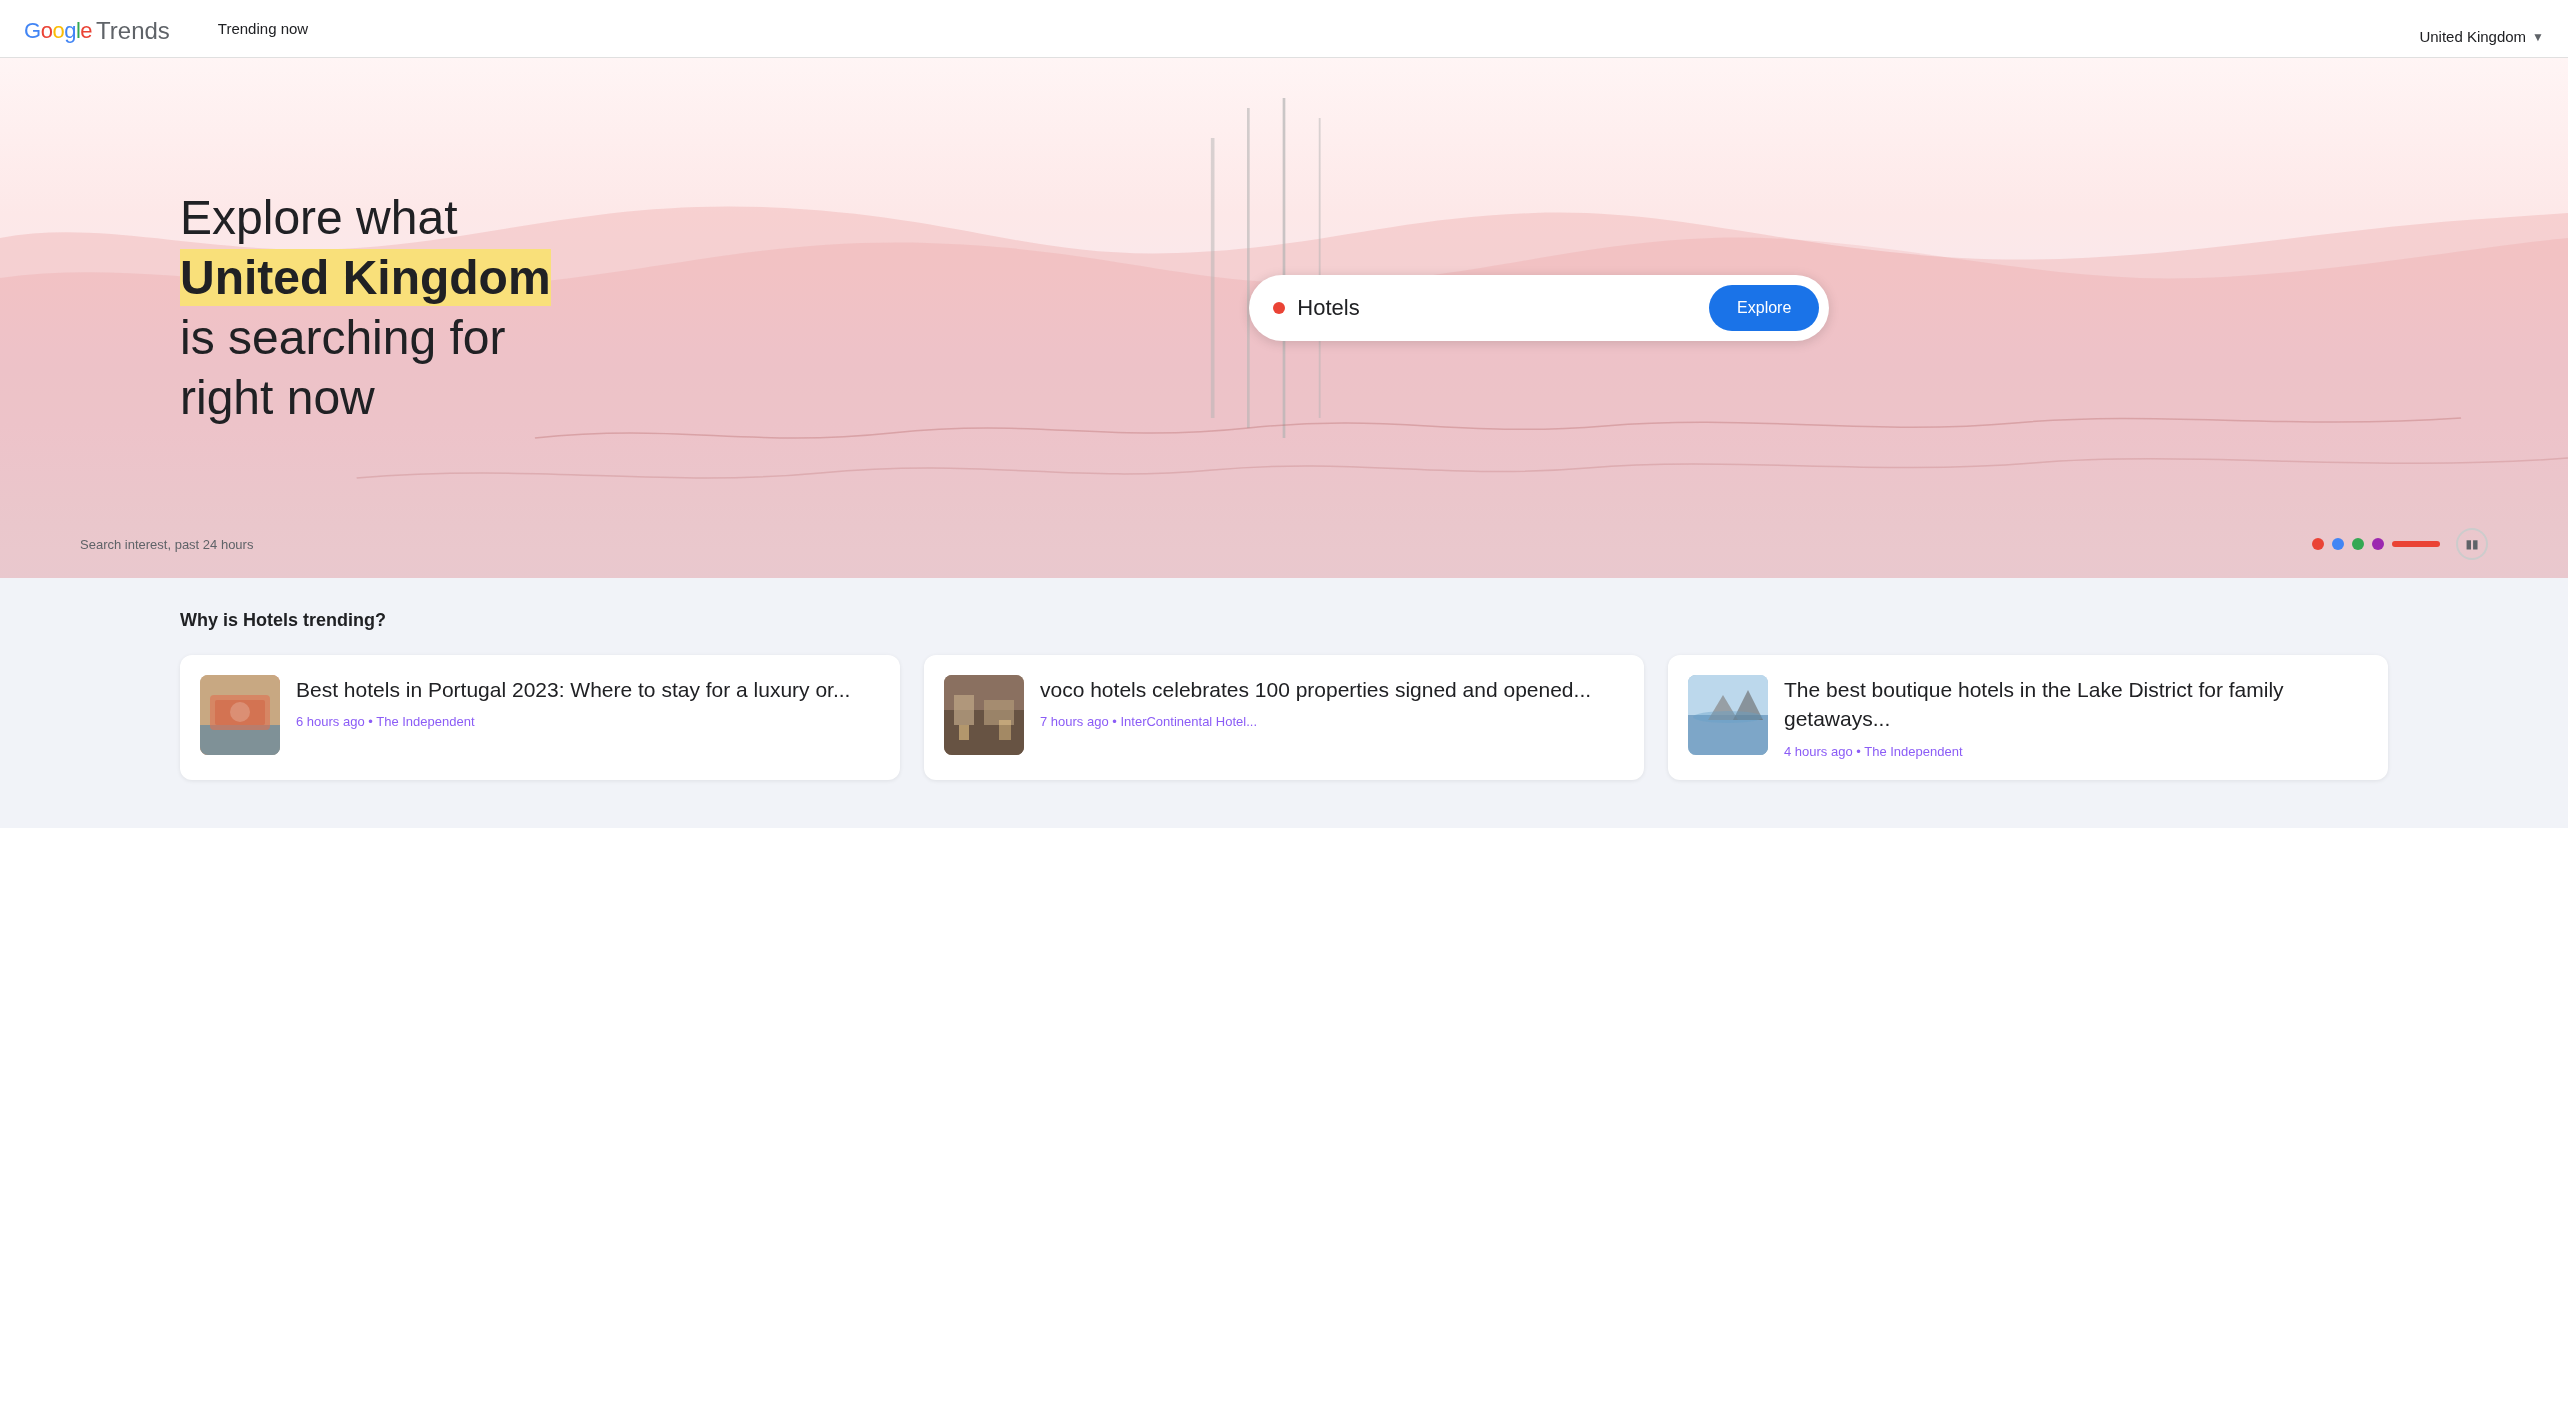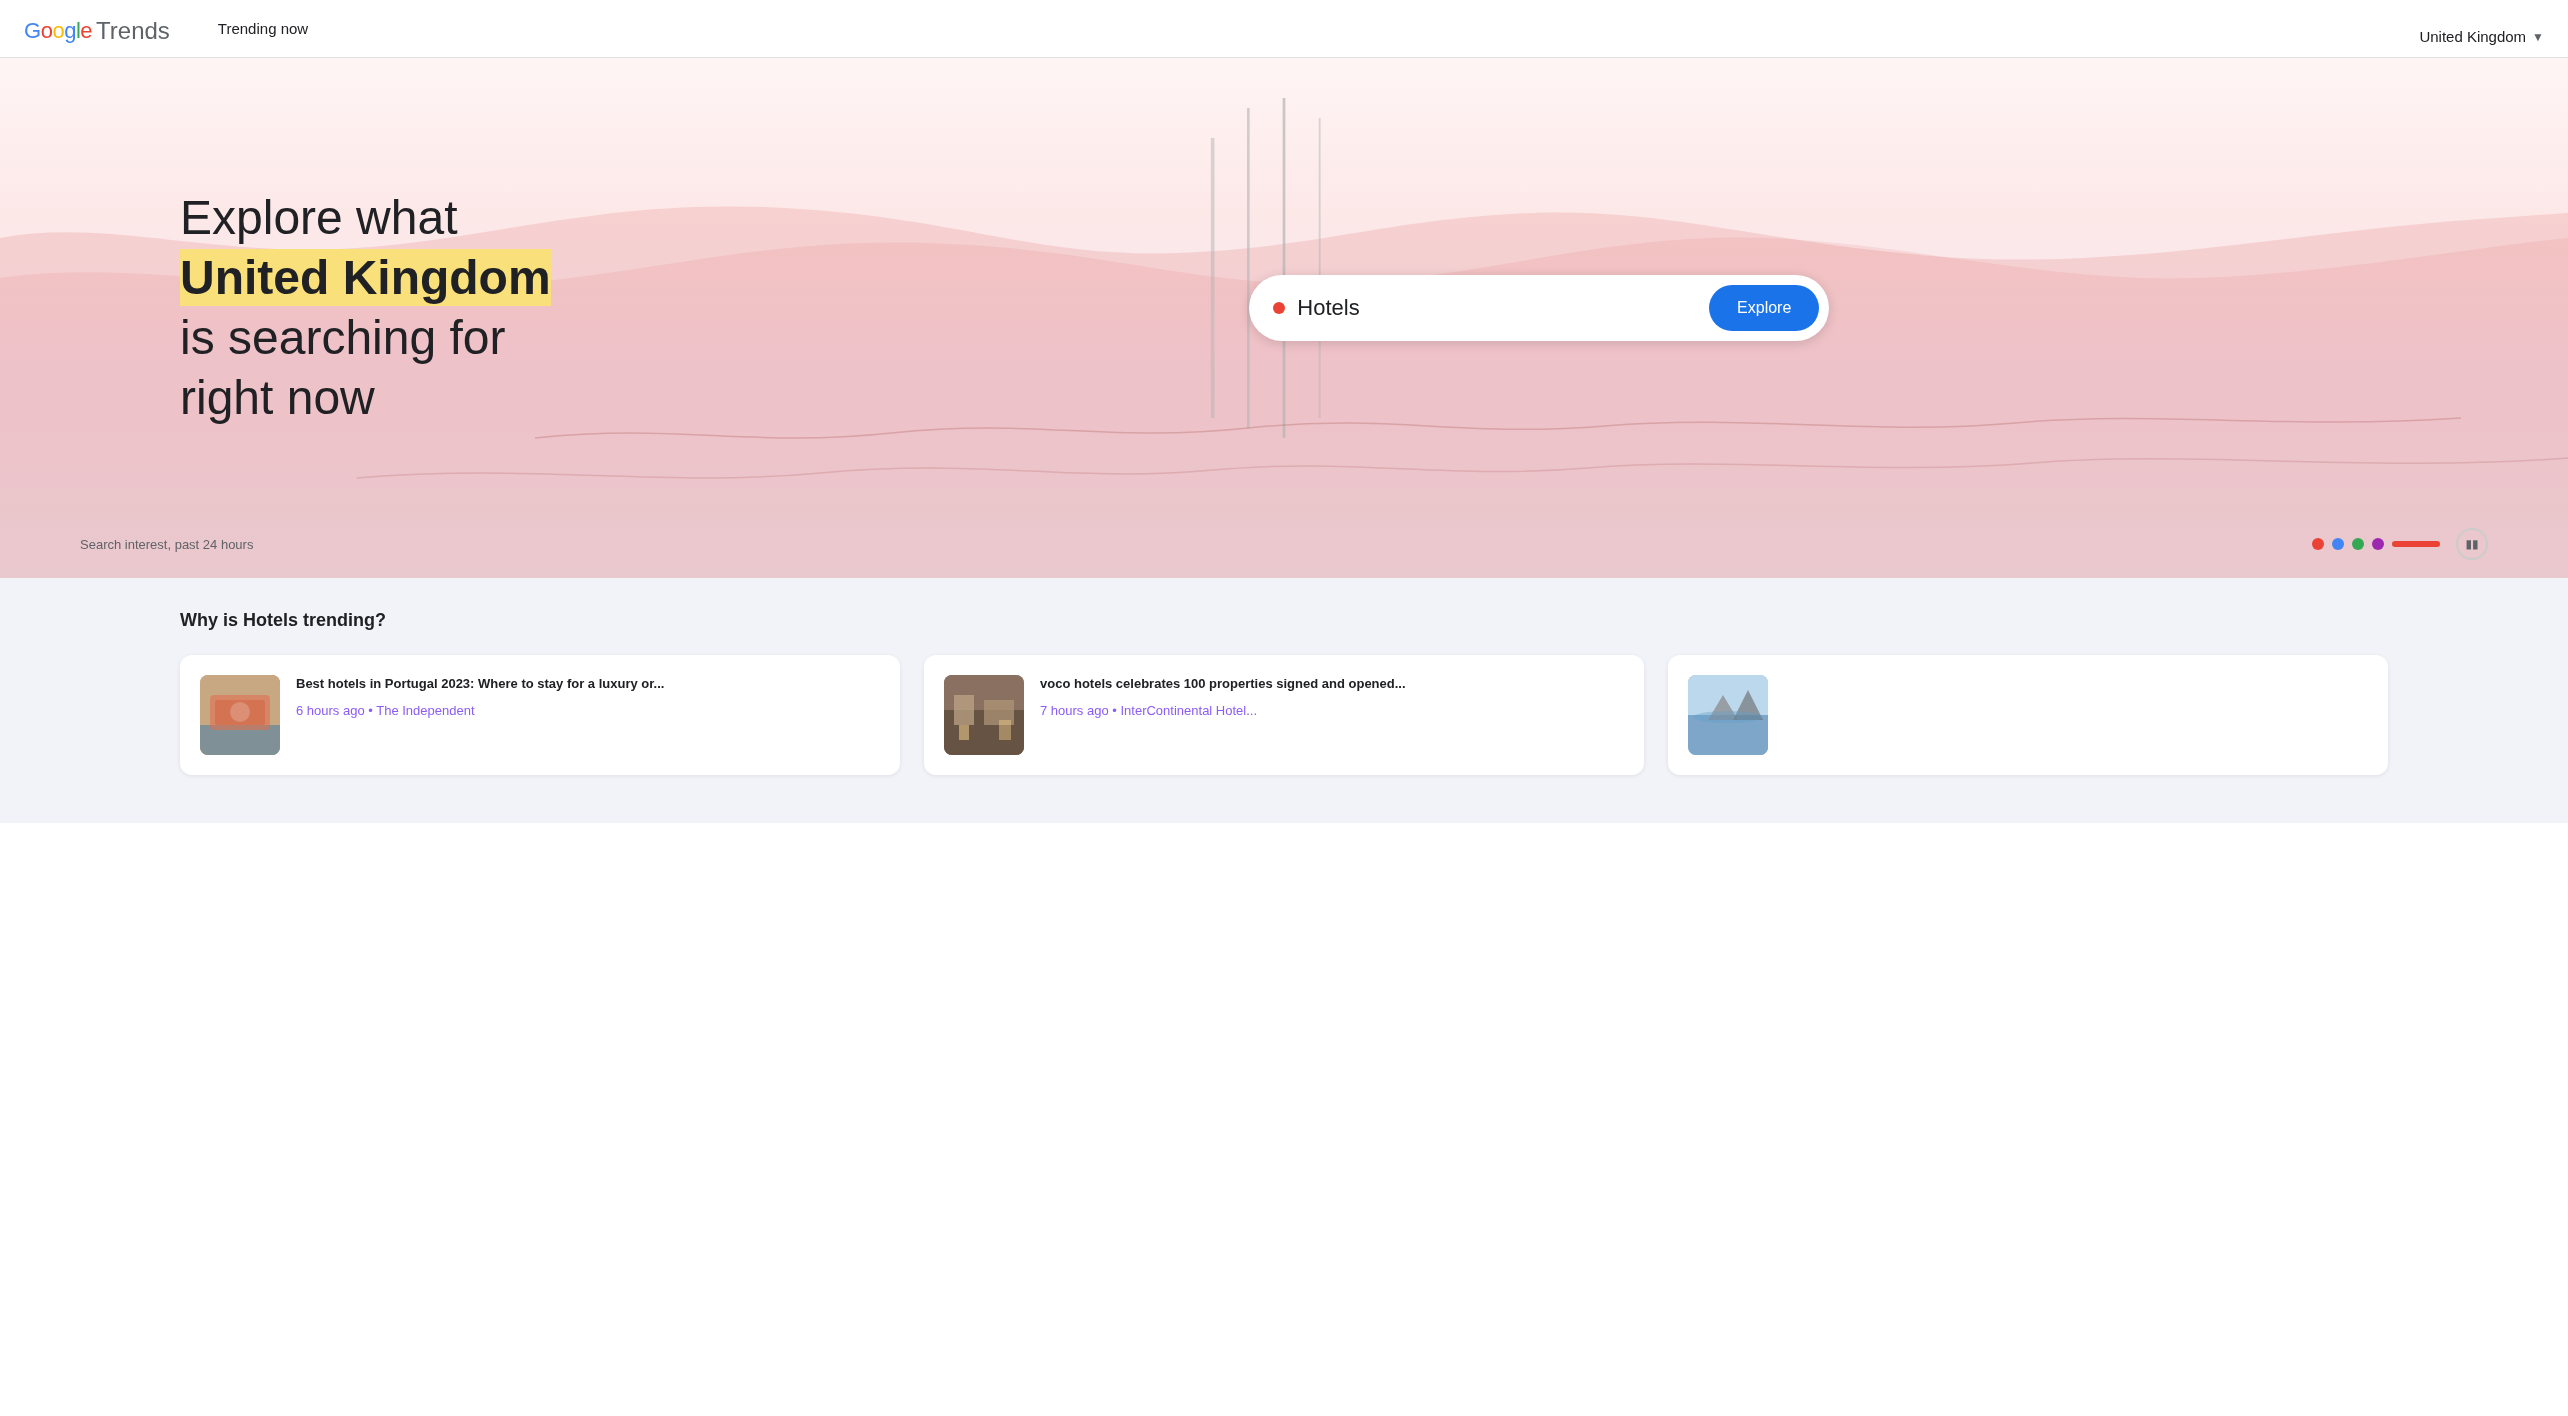--- a/index.html
+++ b/index.html
@@ -242,23 +242,23 @@
     }
     .card-thumbnail {
       width: 80px;
       height: 80px;
       border-radius: 8px;
       flex-shrink: 0;
       overflow: hidden;
     }
     .card-text {}
     .card-headline {
-      font-size: 13px;
-      color: #202124;
-      font-weight: 700;
+      font-size: 21px;
+      color: #202124;
+      font-weight: 400;
       line-height: 1.4;
       margin-bottom: 8px;
     }
     .card-meta {
       font-size: 13px;
       color: #8b5cf6;
     }
 
     
     .thumb-portugal {
@@ -402,16 +402,24 @@
           <svg width="80" height="80" viewBox="0 0 80 80" xmlns="http://www.w3.org/2000/svg">
             <rect width="80" height="80" fill="#a8c8e0"></rect>
             <rect x="0" y="40" width="80" height="40" fill="#6090b8" opacity="0.6"></rect>
             <rect x="0" y="0" width="80" height="40" fill="#d0e8f8" opacity="0.5"></rect>
             <polygon points="20,45 35,20 50,45" fill="#888888" opacity="0.7"></polygon>
             <polygon points="45,45 60,15 75,45" fill="#666666" opacity="0.6"></polygon>
             <ellipse cx="40" cy="42" rx="35" ry="6" fill="rgba(100,160,200,0.4)"></ellipse>
           </svg>
         </div>
       </div>
+      <div class="card-text">
+        <p class="card-headline">The best boutique hotels in the Lake District for family getaways...</p>
+        <span class="card-meta">
+          <span>4 hours ago</span>
+          <span> • </span>
+          <span>The Independent</span>
+        </span>
+      </div>
     </div>
 
   </div>
 </section>
 
 </body></html>

